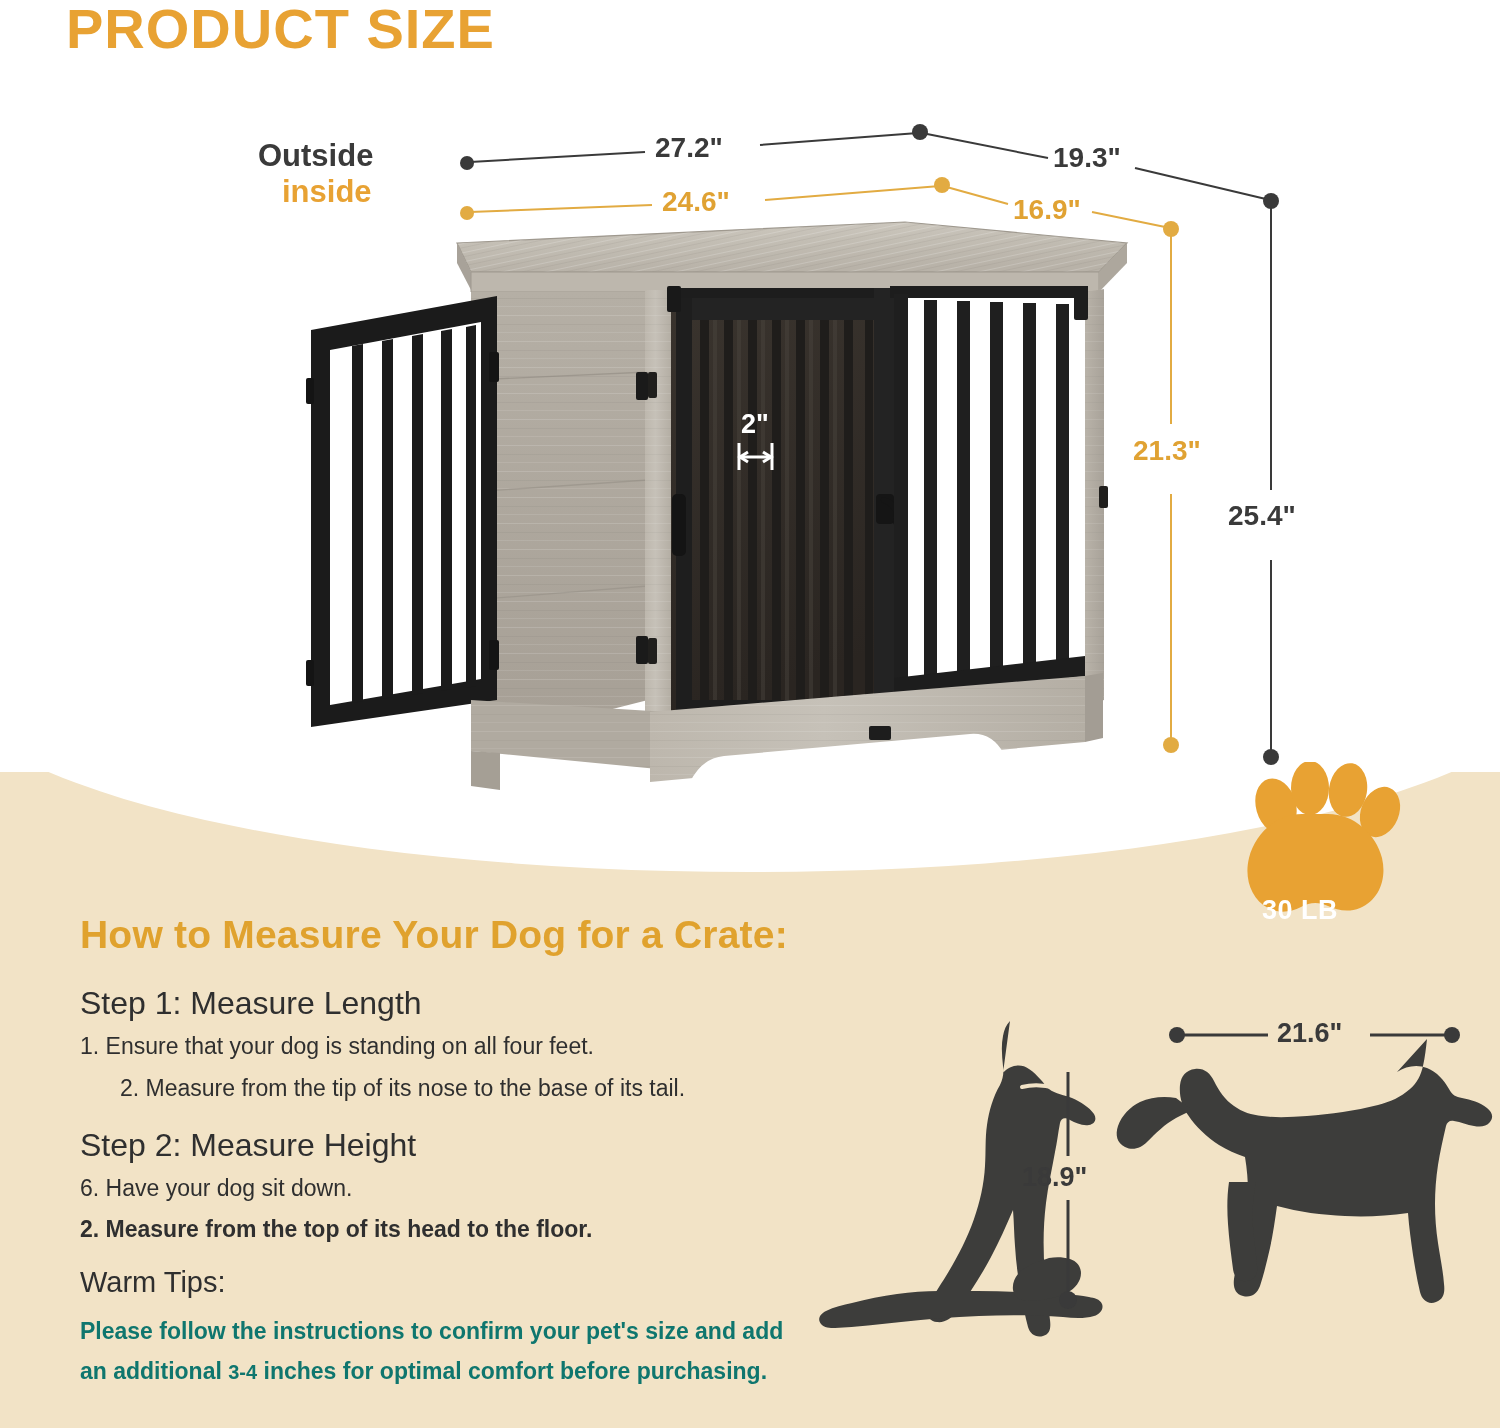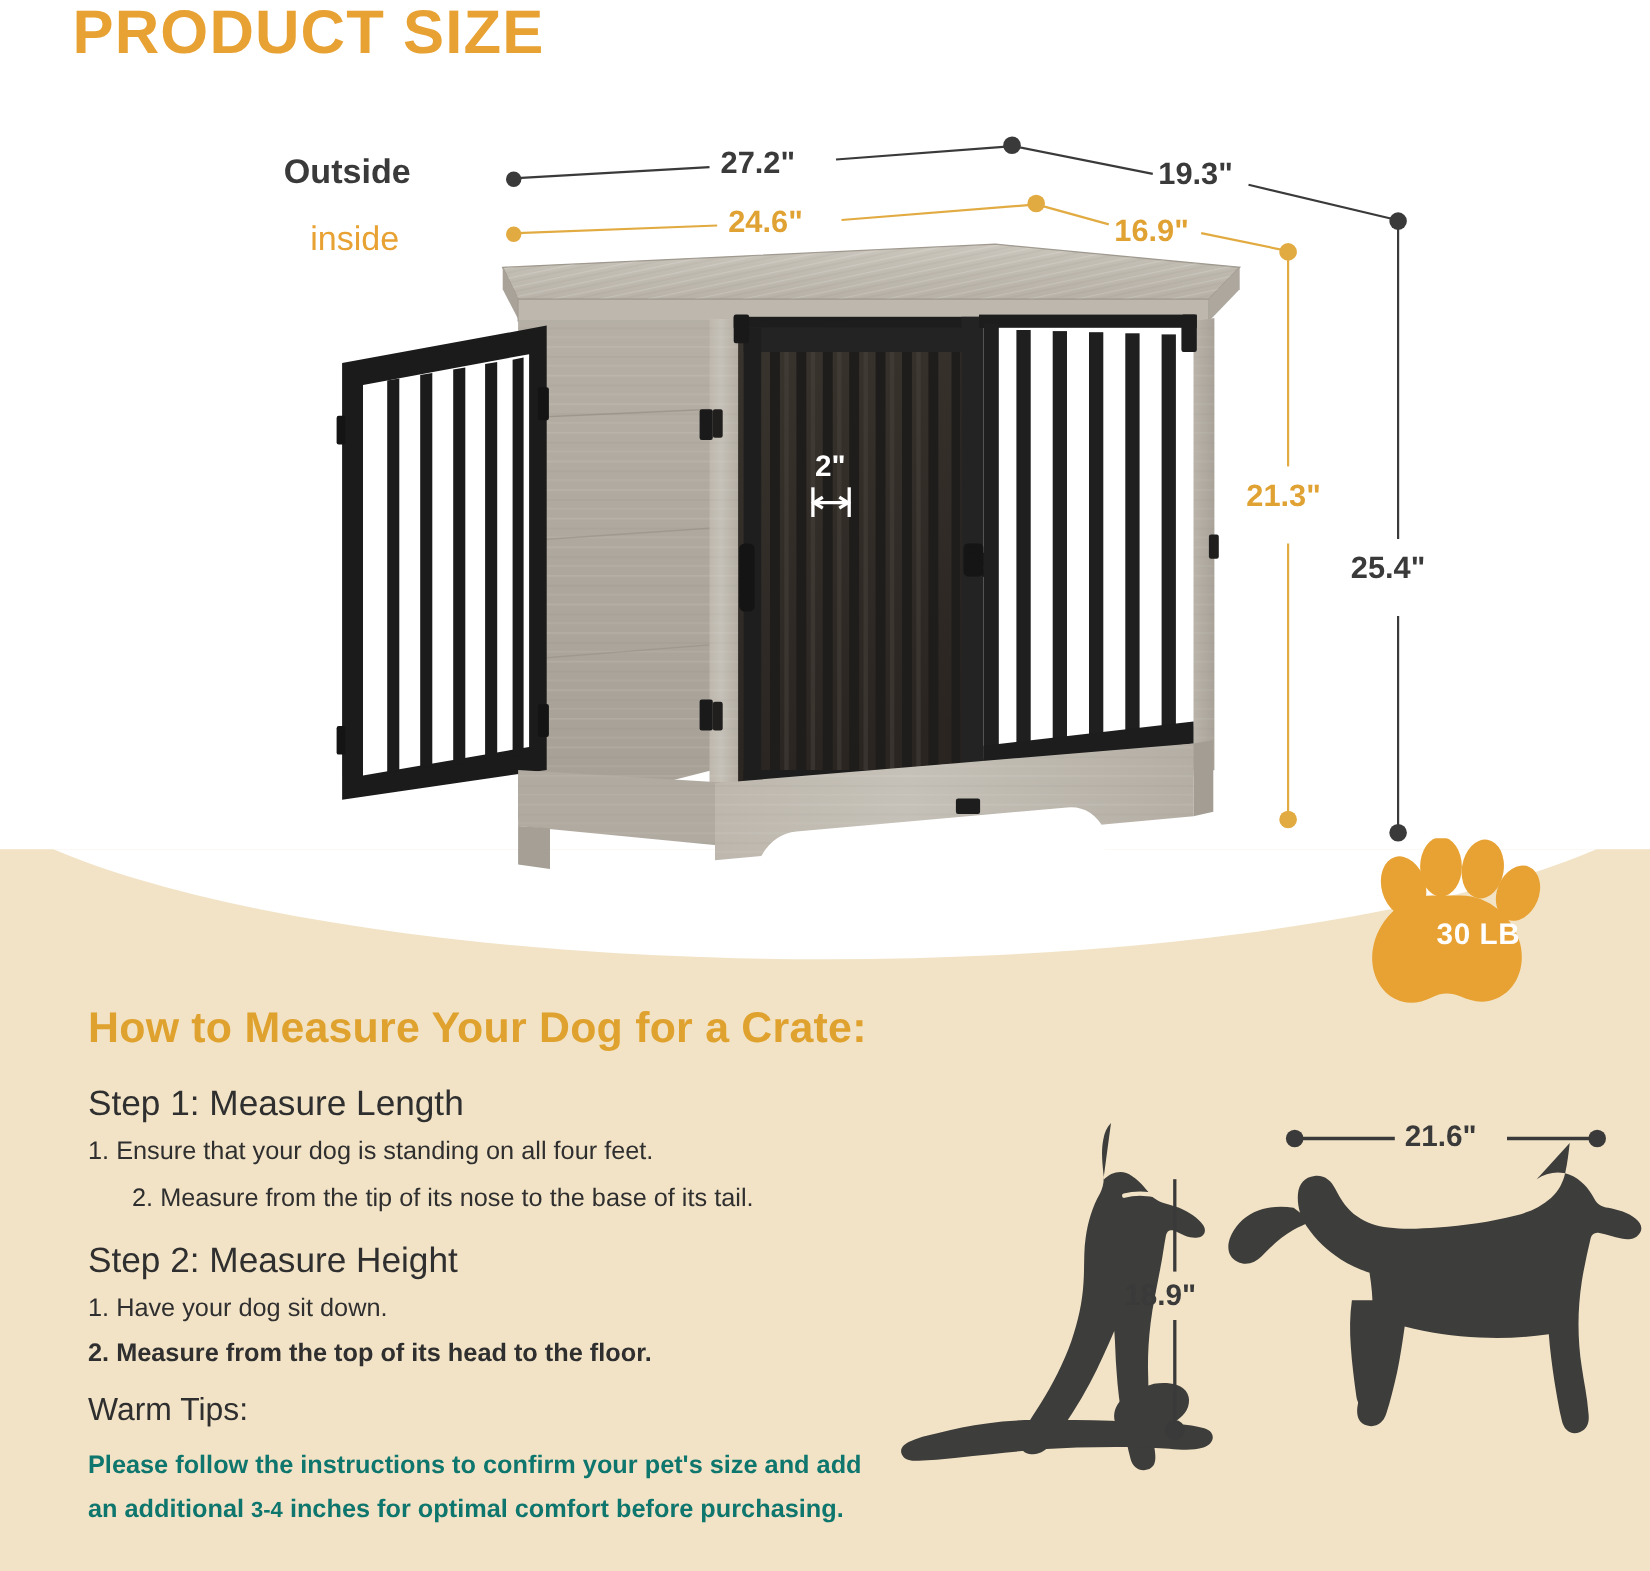--- a/index.html
+++ b/index.html
@@ -27,22 +27,22 @@
     font-size:56px;font-weight:bold;color:#e8a233;
     letter-spacing:1px;line-height:1.1;
   }
 
   
   .legend{position:absolute;left:258px;top:140px;}
   .legend-outside{
     font-size:31px;font-weight:bold;color:#3a3a3a;line-height:1.0;
   }
   .legend-inside{
-    font-size:31px;font-weight:normal;color:#e8a233;line-height:1.0;
-    margin-top:30px;margin-left:24px;
+    font-size:31px;font-weight:bold;color:#e8a233;line-height:1.0;
+    margin-top:5px;margin-left:24px;
   }
 
   
   .overlay{position:absolute;left:0;top:0;width:1500px;height:1428px;pointer-events:none;}
 
   
   .dimlab{position:absolute;font-size:28px;font-weight:600;white-space:nowrap;}
   .dimlab.dark{color:#3a3a3a;}
   .dimlab.gold{color:#e0a233;}
 
@@ -52,21 +52,21 @@
   .dim-169{left:1013px;top:194px;}
   .dim-213{left:1133px;top:435px;}
   .dim-254{left:1228px;top:500px;}
 
   .dim-2in{position:absolute;left:741px;top:409px;color:#ffffff;
            font-size:27px;font-weight:bold;}
 
   
   .paw{position:absolute;left:1228px;top:762px;width:182px;height:152px;}
   .paw-lb{
-    position:absolute;left:1262px;top:834px;width:120px;text-align:right;
+    position:absolute;left:1262px;top:895px;width:120px;text-align:left;
     color:#ffffff;font-size:27px;font-weight:bold;letter-spacing:0.5px;
   }
 
   
   .how-title{
     position:absolute;left:80px;top:913px;
     font-size:39px;font-weight:bold;color:#e0a22e;letter-spacing:0.2px;
   }
   .step-head{
     position:absolute;font-size:32px;color:#2f2f2f;font-weight:400;
@@ -493,21 +493,21 @@
   </svg>
   <div class="paw-lb">30 LB</div>
 
   <div class="how-title">How to Measure Your Dog for a Crate:</div>
 
   <div class="step-head sh1">Step 1: Measure Length</div>
   <div class="step-line s1l1">1. Ensure that your dog is standing on all four feet.</div>
   <div class="step-line s1l2">2. Measure from the tip of its nose to the base of its tail.</div>
 
   <div class="step-head sh2">Step 2: Measure Height</div>
-  <div class="step-line s2l1">1. Have your dog sit down.</div>
+  <div class="step-line s2l1">6. Have your dog sit down.</div>
   <div class="step-line s2l2">2. Measure from the top of its head to the floor.</div>
 
   <div class="warm-head">Warm Tips:</div>
   <div class="warm-body">
     <span>Please follow the instructions to confirm your pet's size and add</span><br>
     <span>an additional </span><span class="big">3-4</span><span> inches for optimal comfort before purchasing.</span>
   </div>
 
   <div class="dog-dim dog-216">21.6"</div>
   <div class="dog-dim dog-189">18.9"</div>

